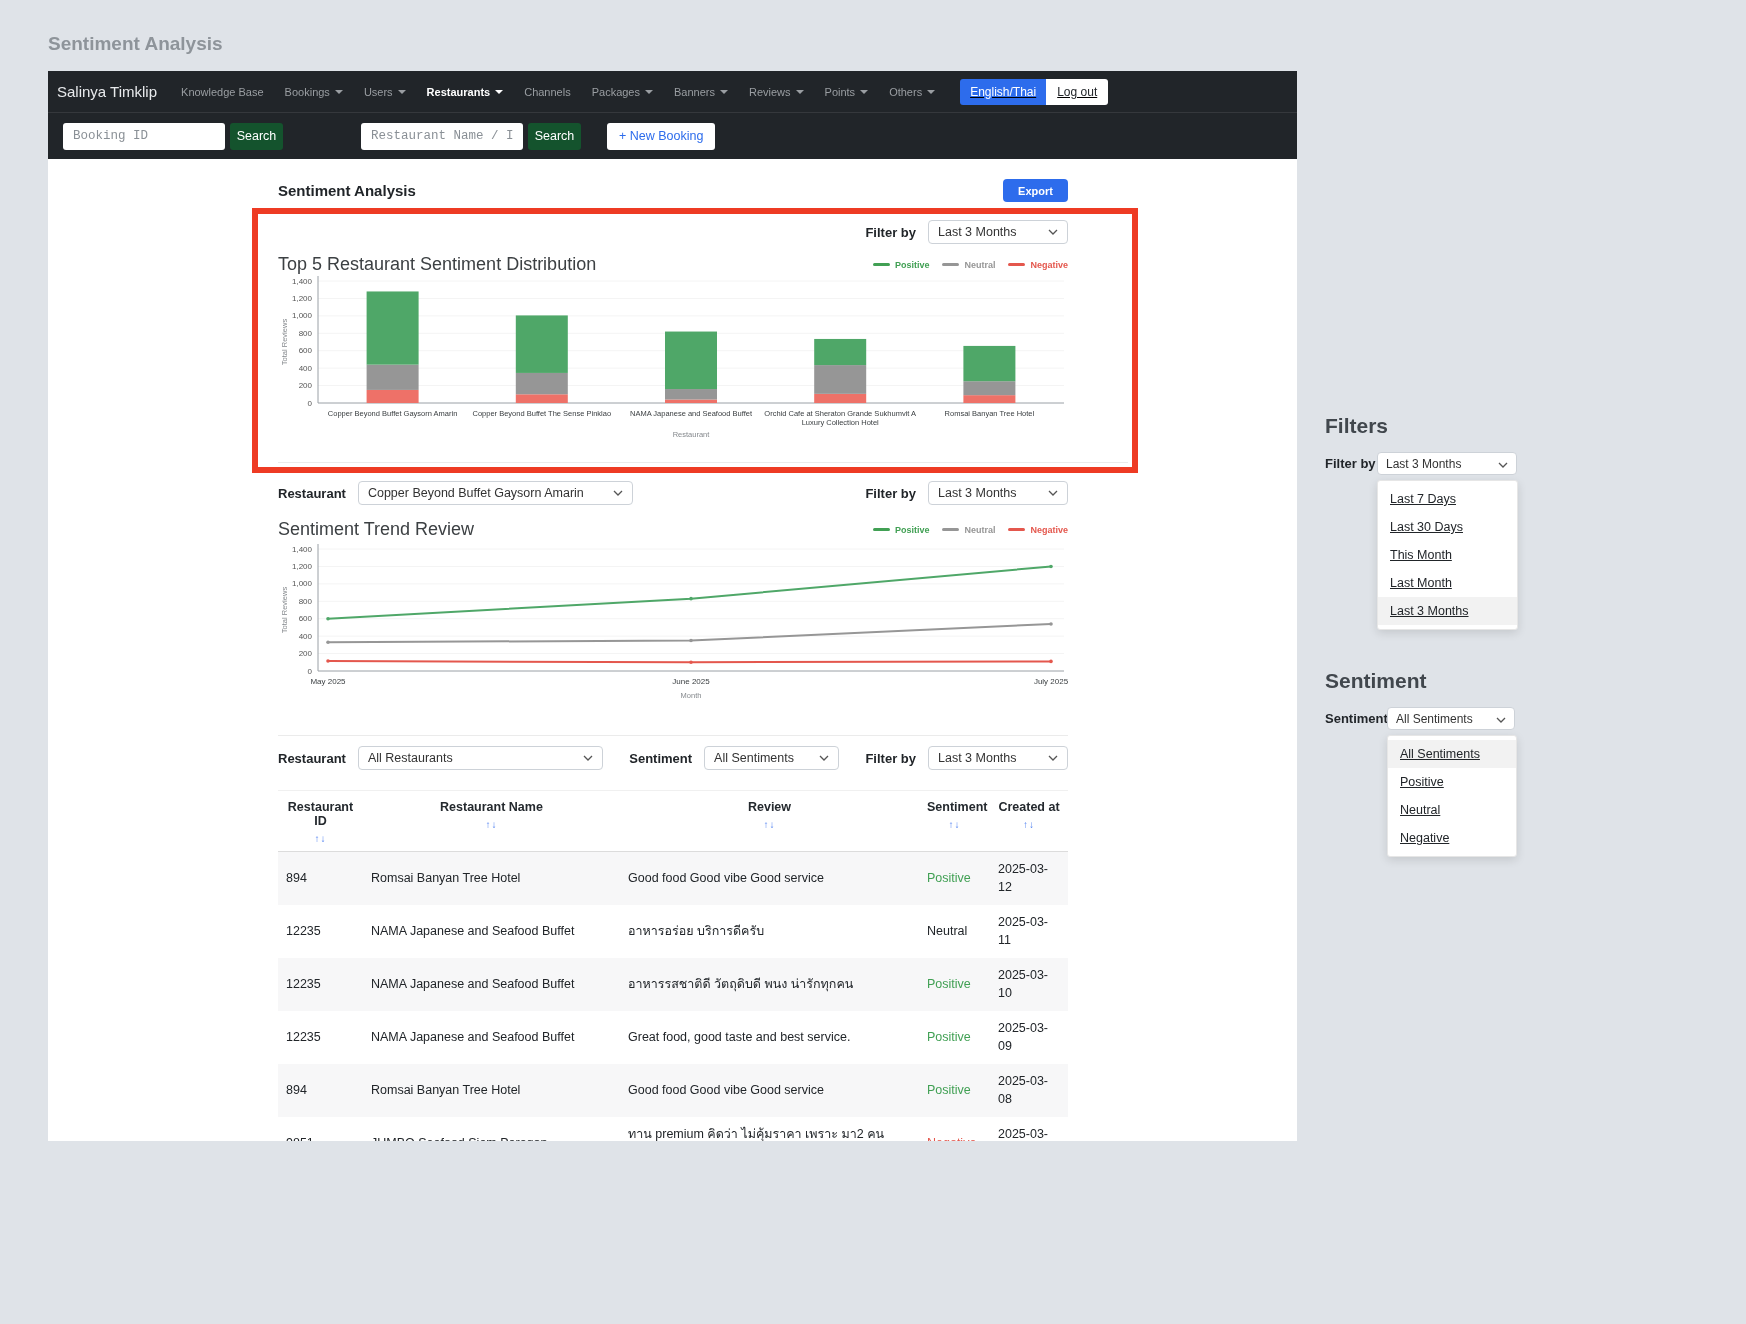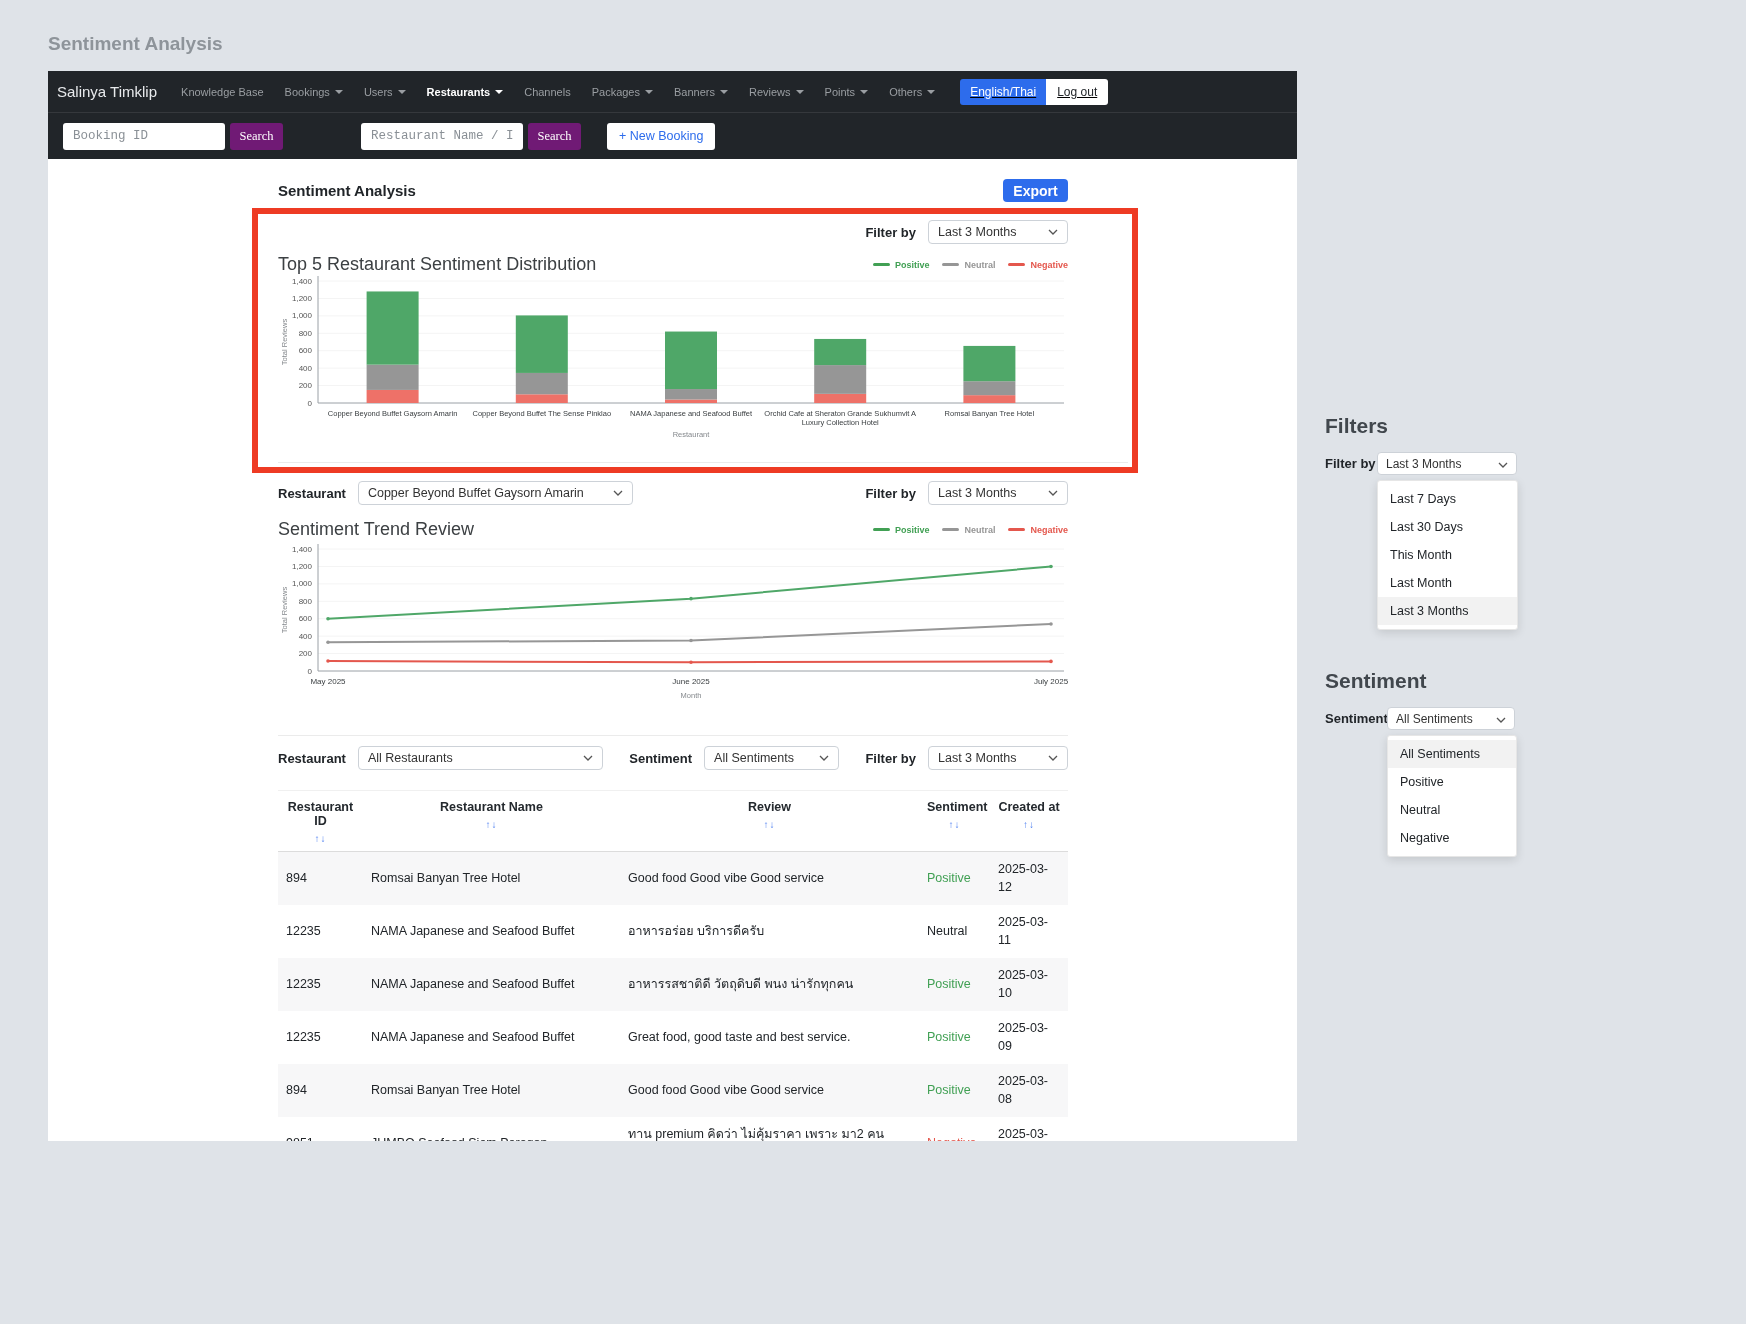--- a/index.html
+++ b/index.html
@@ -17,27 +17,27 @@
   .nav-link.active { color:#ffffff; font-weight:700; }
   .caret { display:inline-block; width:0; height:0; border-left:4px solid transparent; border-right:4px solid transparent; border-top:4px solid currentColor; margin-left:5px; vertical-align:2px; }
   .nav-right { display:flex; margin-left:4px;text-decoration:underline; }
   .btn-lang { background:#2d6cec; color:#fff; font-size:12px; height:26px; padding:0 10px; border:none; border-radius:3px 0 0 3px; cursor:pointer; font-family:inherit; }
   .btn-logout { background:#fff; color:#212529; font-size:12px; height:26px; padding:0 11px; border:none; border-radius:0 3px 3px 0; cursor:pointer; font-family:inherit; }
 
   
   .toolbar { position:absolute; left:0; top:41px; width:1249px; height:47px; background:#212529; border-top:1px solid rgba(255,255,255,0.09); display:flex; align-items:center; padding:0 15px; }
   .tb-input { width:162px; height:27px; border:none; border-radius:3px; font-size:12.5px; padding:0 10px; color:#212529; font-family:Liberation Mono, monospace; }
   .tb-input::placeholder { color:#8a9096; }
-  .btn-search { background:#701a75; color:#fff; border:none; border-radius:3px; height:27px; width:53px; font-size:12.5px; margin-left:5px; cursor:pointer; font-family:Liberation Serif, serif; }
+  .btn-search { background:#14532d; color:#fff; border:none; border-radius:3px; height:27px; width:53px; font-size:12.5px; margin-left:5px; cursor:pointer; font-family:Liberation Sans, sans-serif; }
   .btn-newbooking { background:#fff; color:#2d6cec; border:none; border-radius:3px; height:27px; padding:0 12px; font-size:12.5px; margin-left:26px; cursor:pointer; font-family:inherit; }
   .tb-gap { width:78px; }
 
   
   .content-heading { position:absolute; left:230px; top:111px; font-size:15px; font-weight:700; color:#212529; }
-  .btn-export { position:absolute; left:955px; top:108px; width:65px; height:23px; background:#2d6cec; color:#fff; border:none; border-radius:4px; font-size:14px; font-weight:700; cursor:pointer; font-family:inherit; }
+  .btn-export { position:absolute; left:955px; top:108px; width:65px; height:23px; background:#2d6cec; color:#fff; border:none; border-radius:4px; font-size:11px; font-weight:700; cursor:pointer; font-family:inherit; }
 
   .annotation-box { position:absolute; left:204px; top:137px; width:886px; height:265px; border:6px solid #ee3b24; pointer-events:none; z-index:5; }
 
   .filter-row { position:absolute; left:230px; width:790px; height:24px; display:flex; align-items:center; }
   .fr-right { justify-content:flex-end; }
   .fr-between { justify-content:space-between; }
   .fgroup { display:flex; align-items:center; }
   .flabel { font-size:13px; font-weight:700; color:#212529; margin-right:12px; white-space:nowrap; }
 
   .select { background:#fff; border:1px solid #cdd2d8; border-radius:4px; height:24px; display:flex; align-items:center; justify-content:space-between; padding:0 9px; font-size:12.5px; color:#333; cursor:pointer; }
@@ -63,21 +63,21 @@
   .data-table tbody tr:nth-child(odd) { background:#f7f7f8; }
   td.s-pos { color:#41a054; }
   td.s-neg { color:#e4574d; }
   td.s-neu { color:#212529; }
 
   
   .sb-heading { position:absolute; font-size:21px; font-weight:600; color:#41474d; }
   .sb-label { position:absolute; font-size:13px; font-weight:700; color:#212529; }
   .sb-select { position:absolute; background:#fff; border:1px solid #cdd2d8; border-radius:4px; height:23px; display:flex; align-items:center; justify-content:space-between; padding:0 8px; font-size:12px; color:#333; cursor:pointer; }
   .menu { position:absolute; background:#fff; border:1px solid #e6e6e6; border-radius:3px; box-shadow:0 3px 10px rgba(0,0,0,0.12); padding:4px 0; z-index:10; }
-  .menu-item { height:28px; display:flex; align-items:center; padding:0 12px; font-size:12.5px; color:#212529; cursor:pointer; }
+  .menu-item { height:28px; display:flex; align-items:center; padding:0 12px; font-size:12.5px; color:#212529; cursor:pointer;text-decoration:underline; }
   .menu-item.selected { background:#f2f2f2; }
 </style>
 </head>
 <body>
 
 <div class="page-title">Sentiment Analysis</div>
 
 <div class="window">
 
   <div class="navbar">

